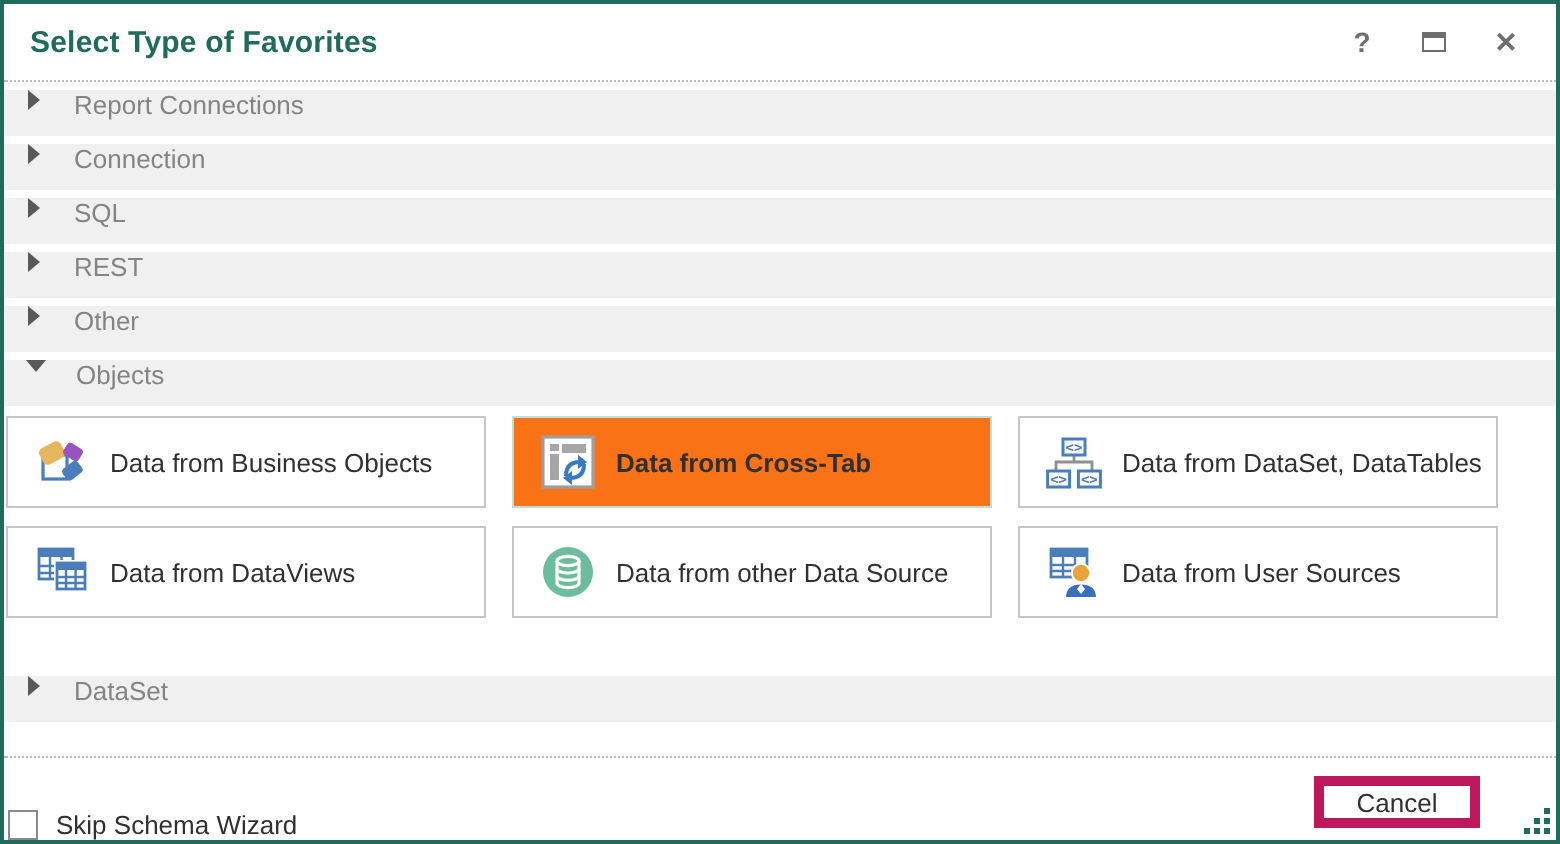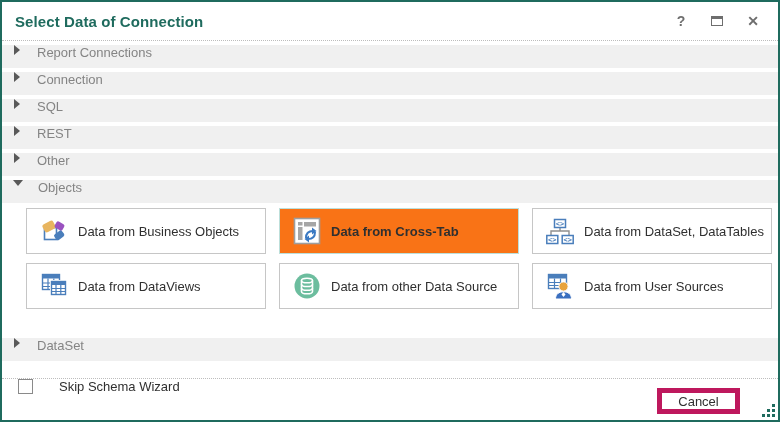--- a/index.html
+++ b/index.html
@@ -56,45 +56,44 @@
     border-left: 5px solid transparent;
     border-right: 5px solid transparent;
     margin-right: 15px; margin-left: -1px;
   }
   .section-label { font-size: 13px; color: #848484; }
   
   .grid {
     display: grid;
     grid-template-columns: repeat(3, 240px);
     grid-column-gap: 13px; grid-row-gap: 9px;
-    padding: 1px 12px 0 24px;
+    padding: 1px 12px 0 1px;
     margin-bottom: 29px;
   }
   .tile {
     height: 46px;
     background: #ffffff;
     border: 1px solid #c6c6c6;
     display: flex; align-items: center;
     padding-left: 13px;
     cursor: default;
   }
   .tile.selected { background: #f97316; border-color: #bcdfda; font-weight: bold; }
   .tile .icon { width: 28px; height: 28px; flex: 0 0 28px; margin-right: 10px; }
   .tile-label { font-size: 13px; color: #303030; white-space: nowrap; }
   
   .footer-sep {
     position: absolute; left: 0; right: 0; top: 376px;
     border-top: 1px dotted #bdbdbd;
   }
   .footer {
     position: absolute; left: 0; right: 0; top: 377px; bottom: 0;
-    display: flex; align-items: flex-start;
-    padding-left: 16px;
-    background: #ffffff;
-    gap: 17px;
+    display: flex; align-items: flex-end;
+    padding-left: 2px;
+    background: #ffffff;
   }
   .checkbox {
     width: 15px; height: 15px;
     border: 1px solid #8a8a8a; background: #ffffff;
     margin-right: 9px; flex: 0 0 15px;
   }
   .checkbox-label { font-size: 13px; color: #303030; }
   .cancel-btn {
     position: absolute; right: 38px; top: 9px;
     width: 83px; height: 26px;
@@ -117,21 +116,21 @@
   .grip i:nth-child(4){ right:0; bottom:5px; }
   .grip i:nth-child(5){ right:5px; bottom:5px; }
   .grip i:nth-child(6){ right:0; bottom:10px; }
 </style>
 </head>
 <body>
 
 <div class="dialog">
 
   <div class="titlebar">
-    <div class="title">Select Data of Connection</div>
+    <div class="title">Select Type of Favorites</div>
     <div class="winbtns">
       <div class="winbtn">?</div>
       <div class="winbtn">
           <span class="maxglyph"></span>
         </div>
       <div class="winbtn">✕</div>
     </div>
   </div>
 
   <div class="accordion">

